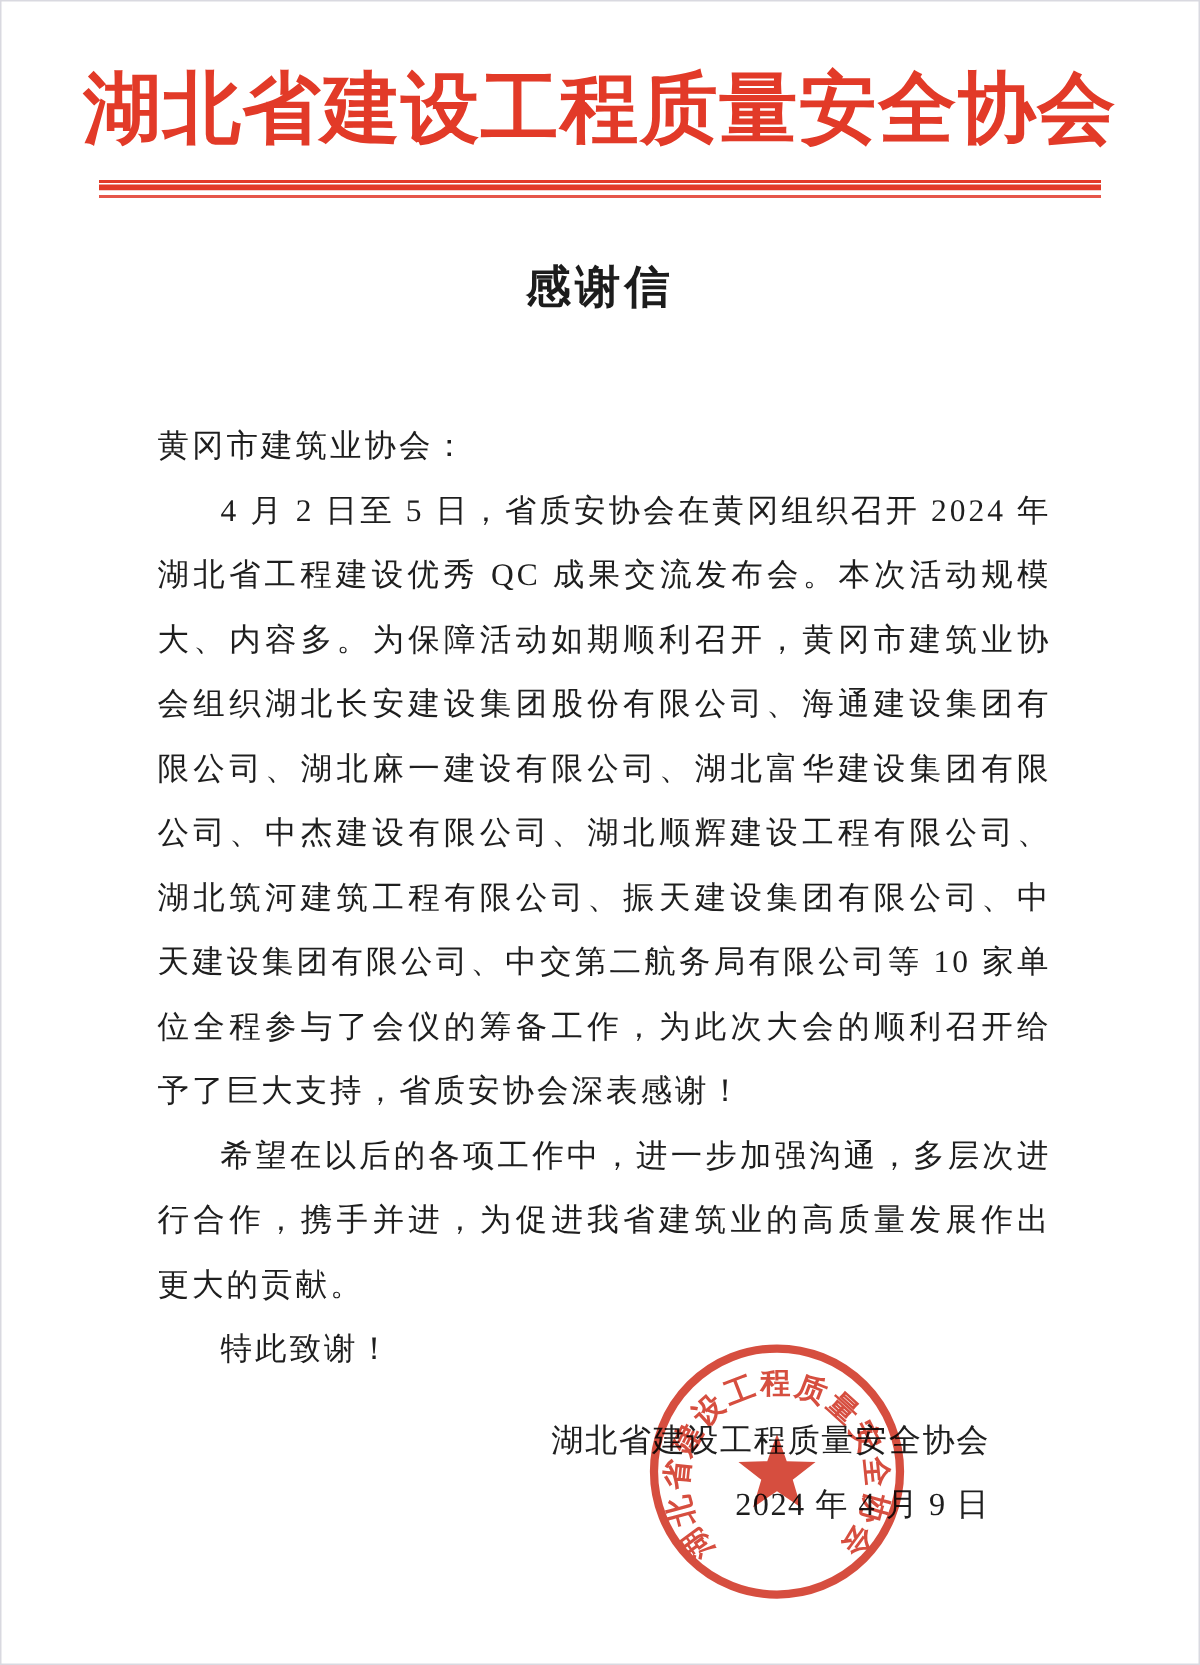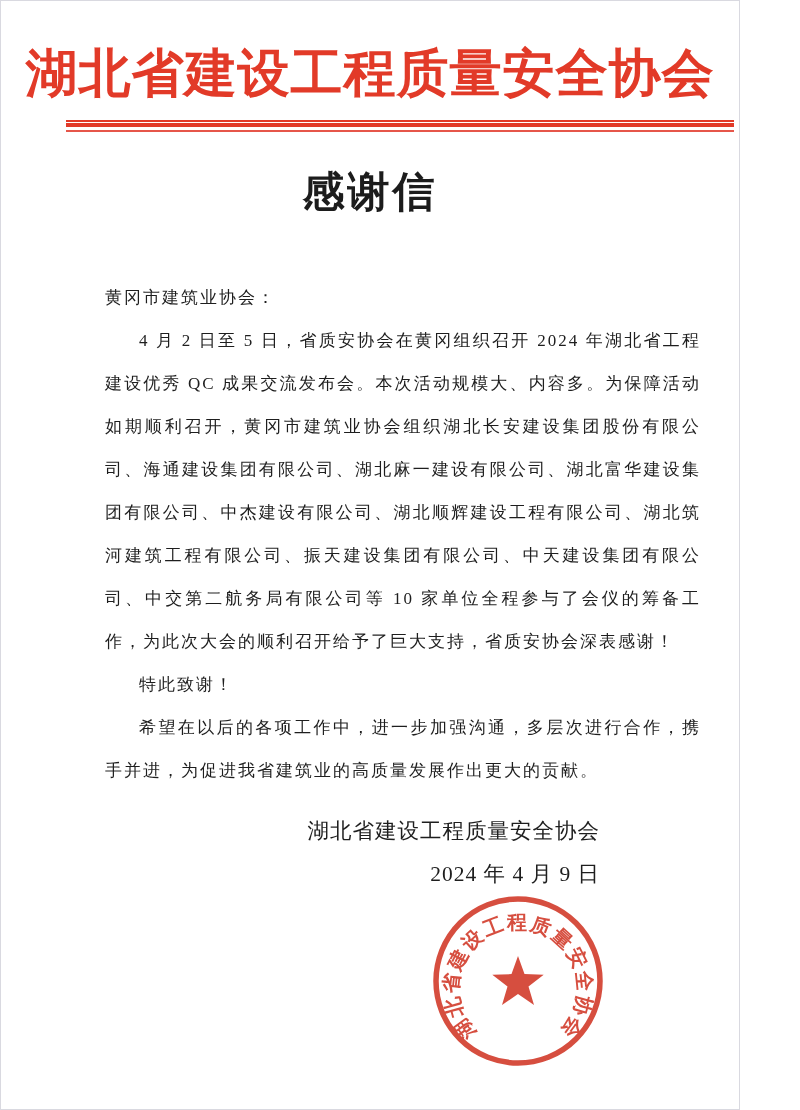--- a/index.html
+++ b/index.html
@@ -1,18 +1,18 @@
 <!DOCTYPE html>
 <html lang="zh"><head>
 <meta charset="utf-8">
 <style>
   html,body{margin:0;padding:0;background:#ffffff;}
   .page{
     position:relative;
-    width:740px;height:1110px;
+    width:800px;height:1110px;
     box-sizing:border-box;
     background:#ffffff;
     border:1px solid #d9d9e0;
     overflow:hidden;
     font-family:"Liberation Serif","DejaVu Serif",serif;
   }
   
   .letterhead{
     margin:40px 0 0 0;
     text-align:center;
@@ -29,31 +29,31 @@
   }
   .rule .r1{height:1.5px;background:#e23a28;}
   .rule .g1{height:1px;background:#ffffff;}
   .rule .r2{height:4.5px;background:#e23a28;}
   .rule .g2{height:2.5px;background:#ffffff;}
   .rule .r3{height:2px;background:#e6564a;}
   
   .doc-title{
     margin-top:42px;
     text-align:center;
-    font-size:42px;
+    font-size:30px;
     line-height:36px;
     font-weight:700;
     color:#1c1c1c;
     letter-spacing:3px;
   }
   
   .body{
     width:596px;
     margin:66px auto 0 104px;
-    font-size:17px;
+    font-size:21px;
     line-height:43px;
     letter-spacing:2px;
     color:#1e1e1e;
     text-align:justify;
     text-justify:inter-ideograph;
   }
   .body p{margin:0;}
   .body p.indent{text-indent:2em;}
   
   .sign-block{
@@ -102,22 +102,22 @@
     <div class="r2"></div>
     <div class="g2"></div>
     <div class="r3"></div>
   </div>
 
   <div class="doc-title">感谢信</div>
 
   <div class="body">
     <p>黄冈市建筑业协会：</p>
     <p class="indent">4 月 2 日至 5 日，省质安协会在黄冈组织召开 2024 年湖北省工程建设优秀 QC 成果交流发布会。本次活动规模大、内容多。为保障活动如期顺利召开，黄冈市建筑业协会组织湖北长安建设集团股份有限公司、海通建设集团有限公司、湖北麻一建设有限公司、湖北富华建设集团有限公司、中杰建设有限公司、湖北顺辉建设工程有限公司、湖北筑河建筑工程有限公司、振天建设集团有限公司、中天建设集团有限公司、中交第二航务局有限公司等 10 家单位全程参与了会仪的筹备工作，为此次大会的顺利召开给予了巨大支持，省质安协会深表感谢！</p>
+    <p class="indent">希望在以后的各项工作中，进一步加强沟通，多层次进行合作，携手并进，为促进我省建筑业的高质量发展作出更大的贡献。</p>
     <p class="indent">特此致谢！</p>
-    <p class="indent">希望在以后的各项工作中，进一步加强沟通，多层次进行合作，携手并进，为促进我省建筑业的高质量发展作出更大的贡献。</p>
   </div>
 
   <div class="sign-block">
     <div class="sign-org">湖北省建设工程质量安全协会</div>
     <div class="sign-date">2024 年 4 月 9 日</div>
   </div>
 
   <svg class="seal" viewBox="0 0 180 180" xmlns="http://www.w3.org/2000/svg">
     <defs>
       <path id="sealArc" d="M 57,148 A 60,60 0 1 1 123,148" fill="none"></path>

